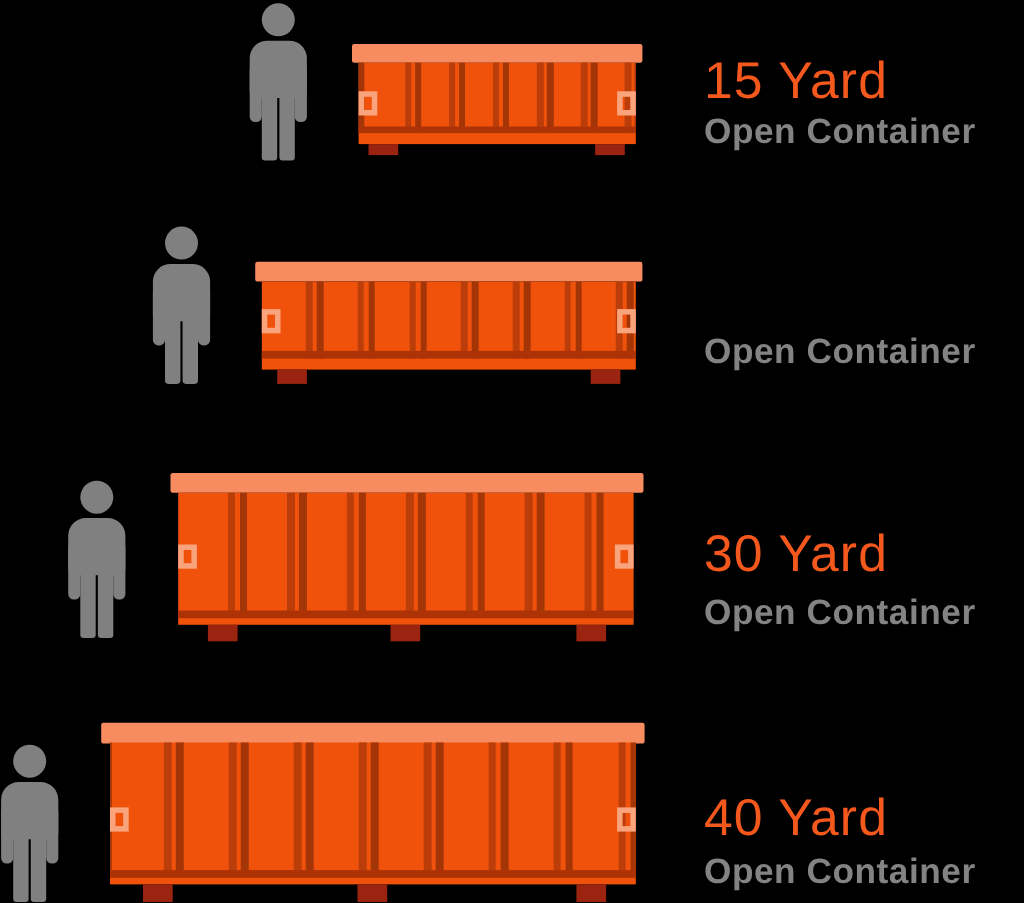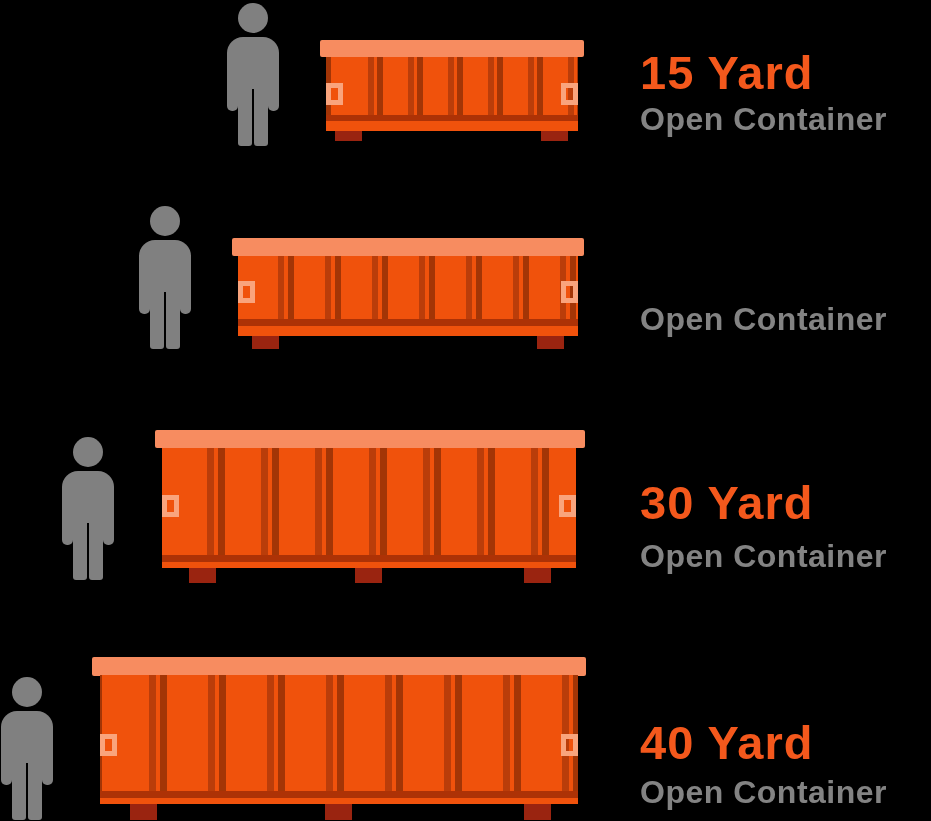--- a/index.html
+++ b/index.html
@@ -31,21 +31,21 @@
   .bin { position: absolute; background: var(--container_body); }
   .ribs { position: absolute; left: 0; right: 0; top: 0; bottom: 10px; }
   .bstripe { position: absolute; left: 0; right: 0; height: 7px;
              background: var(--container_bottom_stripe); }
   .bracket { position: absolute; width: 7px; height: 12px;
              border: 5px solid var(--container_bracket); }
   .bracket.left { left: 0; } .bracket.right { right: 0; }
   .foot { position: absolute; top: 100%; width: 27px; background: var(--container_foot); }
 
   
-  .label-title { position: absolute; left: 640px; font-size: 47px; font-weight: bold;
+  .label-title { position: absolute; left: 640px; font-size: 47px; font-weight: normal;
                  line-height: 1; letter-spacing: 1px; color: var(--title_text);
                  white-space: nowrap; }
   .label-sub   { position: absolute; left: 640px; font-size: 32px; font-weight: bold;
                  line-height: 1; letter-spacing: 0.5px; color: var(--subtitle_text);
                  white-space: nowrap; }
 
   
   .r1 .person { left: 227px; top: 3px; }
   .r1 .lip { left: 320px; top: 40px; width: 264px; height: 17px; }
   .r1 .bin { left: 326px; top: 57px; width: 252px; height: 74px; }

